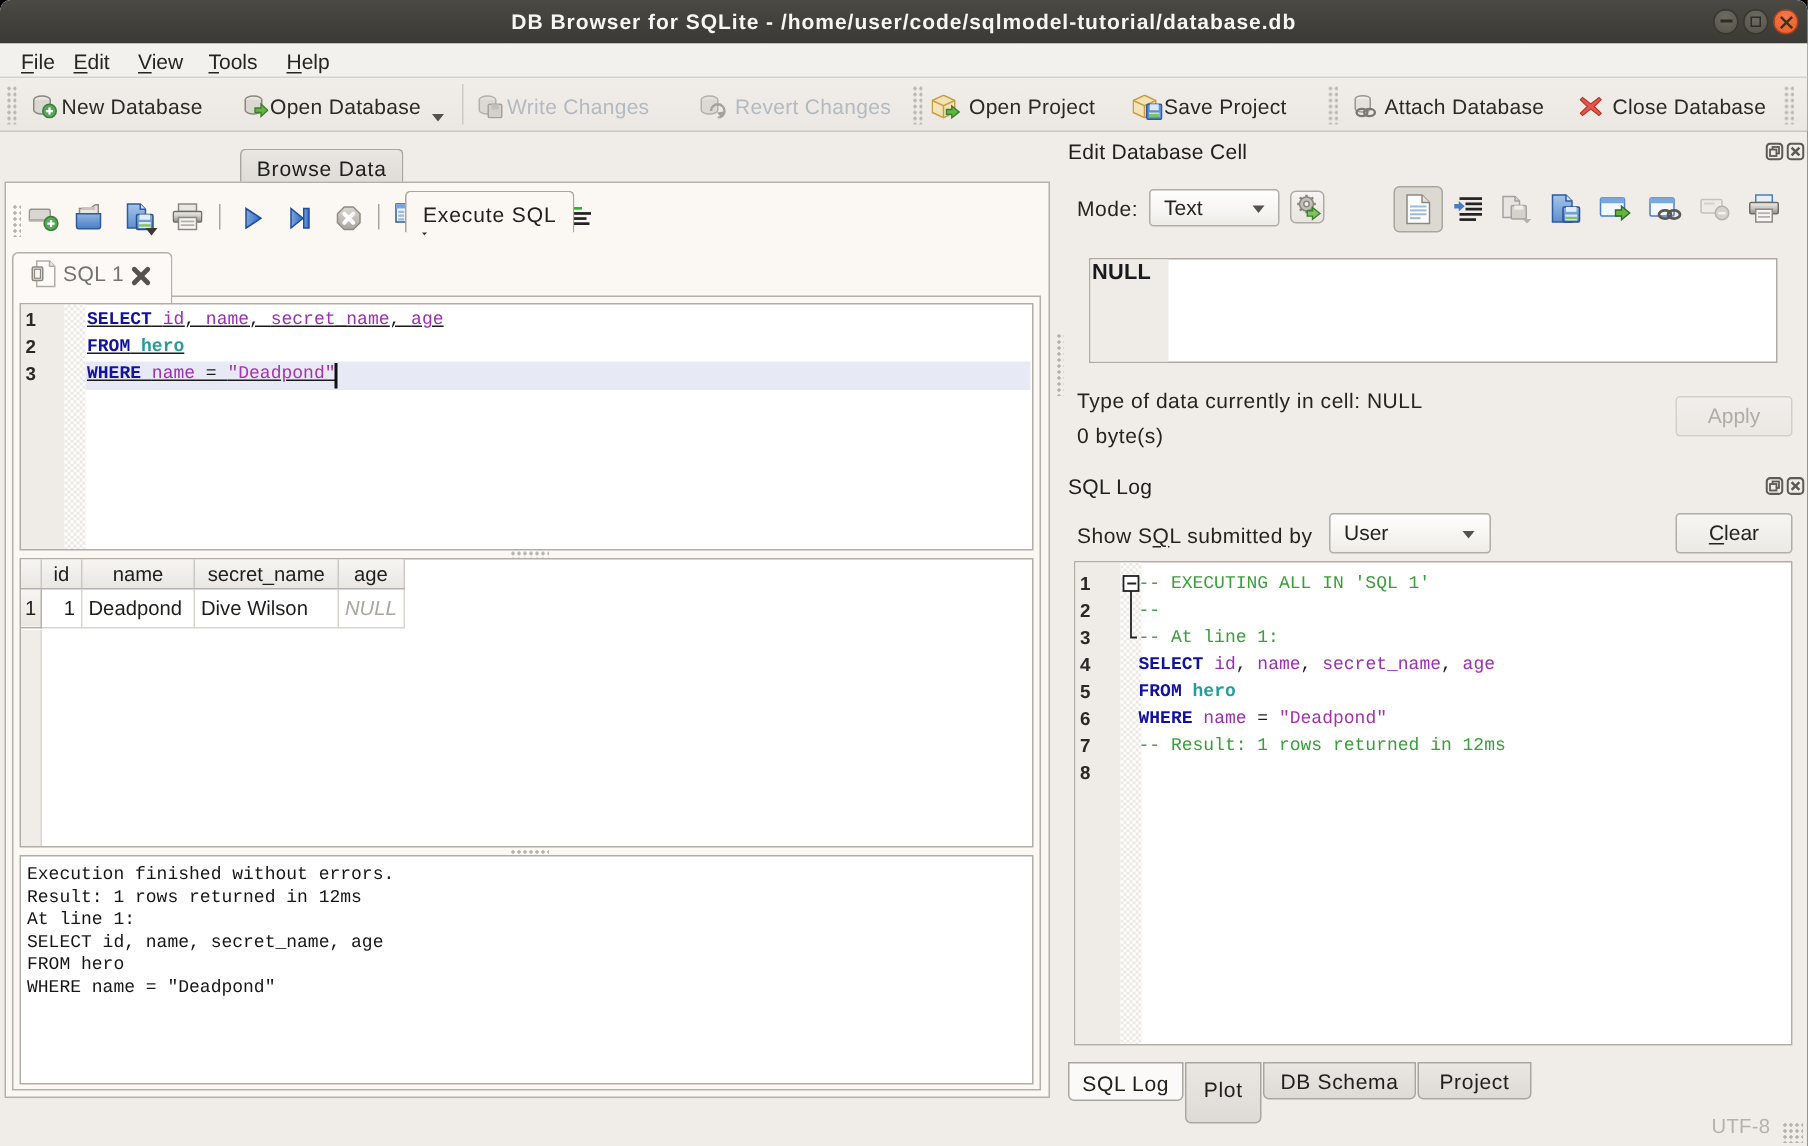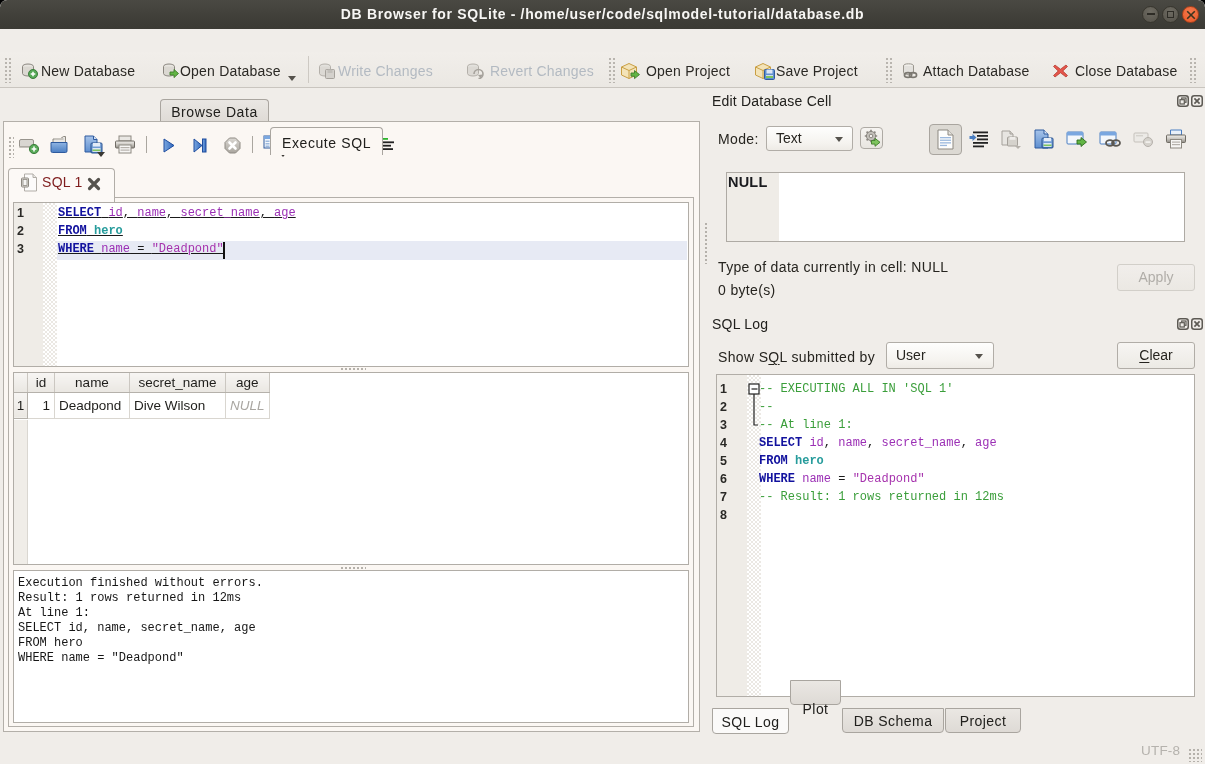--- a/index.html
+++ b/index.html
@@ -64,20 +64,27 @@
     <div class="wbtn mn" style="left:1142px;"></div>
     <div class="abs" style="left:1147px;top:13px;width:8px;height:2px;background:#2e2c26;"></div>
     <div class="wbtn mx" style="left:1162px;"></div>
     <div class="abs" style="left:1167px;top:10.5px;width:5px;height:5px;border:1.5px solid #2e2c26;"></div>
     <div class="wbtn cl" style="left:1182px;"></div>
     <svg class="abs" style="left:1185.5px;top:9.5px;" width="10" height="10" viewBox="0 0 10 10">
         <path d="M1.2 1.2 L8.8 8.8 M8.8 1.2 L1.2 8.8" stroke="#3a341f" stroke-width="1.6"></path>
       </svg>
   </div>
 
+  <div class="menubar">
+    <div style="left:14px;"><u>F</u>ile</div>
+    <div style="left:49px;"><u>E</u>dit</div>
+    <div style="left:92px;"><u>V</u>iew</div>
+    <div style="left:139px;"><u>T</u>ools</div>
+    <div style="left:191px;"><u>H</u>elp</div>
+  </div>
 
   <div class="toolbar">
     <div class="tbhandle" style="left:4px;"></div>
     <svg class="tbico" style="left:21px;" width="17" height="16" viewBox="0 0 17 16">
       <ellipse cx="7" cy="3.5" rx="5.5" ry="2.5" fill="#e8e6e1" stroke="#8a867f"></ellipse>
       <path d="M1.5 3.5 V10.5 A5.5 2.5 0 0 0 12.5 10.5 V3.5" fill="#dbd8d2" stroke="#8a867f"></path>
       <circle cx="12" cy="11" r="4.5" fill="#57a957" stroke="#3c7d3c"></circle>
       <path d="M12 8.7 V13.3 M9.7 11 H14.3" stroke="#fff" stroke-width="1.5"></path>
     </svg>
     <div class="tbtext" style="left:41px;">New Database</div>
@@ -248,21 +255,21 @@
     <rect x="0" y="11.2" width="15" height="1.8" fill="#222"></rect>
   </svg>
 
   <div class="abs" style="left:8px;top:168px;width:107px;height:34px;box-sizing:border-box;border:1px solid #b1ada7;border-bottom:none;border-radius:4px 4px 0 0;background:#fcf9f6;z-index:2;"></div>
   <svg class="abs" style="left:20px;top:173px;z-index:4;" width="18" height="19" viewBox="0 0 18 19">
     <path d="M4.5 1 H13 L16.5 4.5 V18 H4.5 Z" fill="#fcfbfa" stroke="#b1ada7"></path>
     <path d="M13 1 L13 4.5 L16.5 4.5" fill="#eceae6" stroke="#b1ada7"></path>
     <rect x="1.5" y="5" width="7" height="9" rx="1" fill="#e3e1dd" stroke="#8d8981"></rect>
     <rect x="3" y="6.5" width="4" height="6" fill="#f6f5f3" stroke="#8d8981" stroke-width="0.8"></rect>
   </svg>
-  <div class="abs" style="left:42px;top:174px;font-size:14px;color:#7f1d1d;z-index:4;letter-spacing:0.3px;">SQL 1</div>
+  <div class="abs" style="left:42px;top:174px;font-size:14px;color:#737373;z-index:4;letter-spacing:0.3px;">SQL 1</div>
   <svg class="abs" style="left:87px;top:177px;z-index:4;" width="14" height="14" viewBox="0 0 14 14">
       <path d="M2.5 2.5 L11.5 11.5 M11.5 2.5 L2.5 11.5" stroke="#55534e" stroke-width="3.2" stroke-linecap="round"></path>
     </svg>
 
   <div class="lbox" style="left:13px;top:202px;width:676px;height:165px;"></div>
   <div class="gutter" style="left:14px;top:203px;width:29px;height:163px;"></div>
   <div class="checker" style="left:43px;top:203px;width:14px;height:163px;"></div>
   <div class="abs" style="left:57px;top:241px;width:630px;height:19px;background:#e7eaf4;"></div>
   <div class="lnum" style="left:17px;top:204px;">1<br>2<br>3</div>
   <pre class="abs" style="left:58px;top:204px;text-decoration:underline;"><span class="kw">SELECT</span> <span class="id">id</span>, <span class="id">name</span>, <span class="id">secret_name</span>, <span class="id">age</span>
@@ -425,19 +432,19 @@
 <span class="kw">FROM</span> <span class="tbl">hero</span>
 <span class="kw">WHERE</span> <span class="id">name</span> = <span class="str">"Deadpond"</span>
 <span class="com">-- Result: 1 rows returned in 12ms</span></pre>
   <svg class="abs" style="left:748px;top:383px;" width="14" height="46" viewBox="0 0 14 46">
     <rect x="1" y="1" width="10" height="10" fill="#fff" stroke="#222" stroke-width="1.2"></rect>
     <path d="M3.5 6 L9.5 6" stroke="#222" stroke-width="1.2"></path>
     <path d="M6 11 L6 42 L10 42" stroke="#222" stroke-width="1.2" fill="none"></path>
   </svg>
 
   <div class="dtab" style="left:712px;top:708px;width:77px;height:26px;background:#fbfaf9;padding-top:5px;z-index:2;">SQL Log</div>
-  <div class="dtab" style="left:790px;top:680px;width:51px;height:25px;background:linear-gradient(#eae7e3,#dedad5);padding-top:20px;">Plot</div>
+  <div class="dtab" style="left:790px;top:708px;width:51px;height:41px;background:linear-gradient(#eae7e3,#dedad5);padding-top:9px;">Plot</div>
   <div class="dtab" style="left:842px;top:708px;width:102px;height:25px;background:linear-gradient(#eae7e3,#dedad5);padding-top:4px;">DB Schema</div>
   <div class="dtab" style="left:945px;top:708px;width:76px;height:25px;background:linear-gradient(#eae7e3,#dedad5);padding-top:4px;">Project</div>
 
   <div class="abs" style="left:1141px;top:743px;font-size:13.5px;color:#b5b2ad;letter-spacing:0.2px;">UTF-8</div>
   <div class="grip" style="left:1188px;top:748px;width:14px;height:14px;"></div>
 </div>
 
 </body></html>

